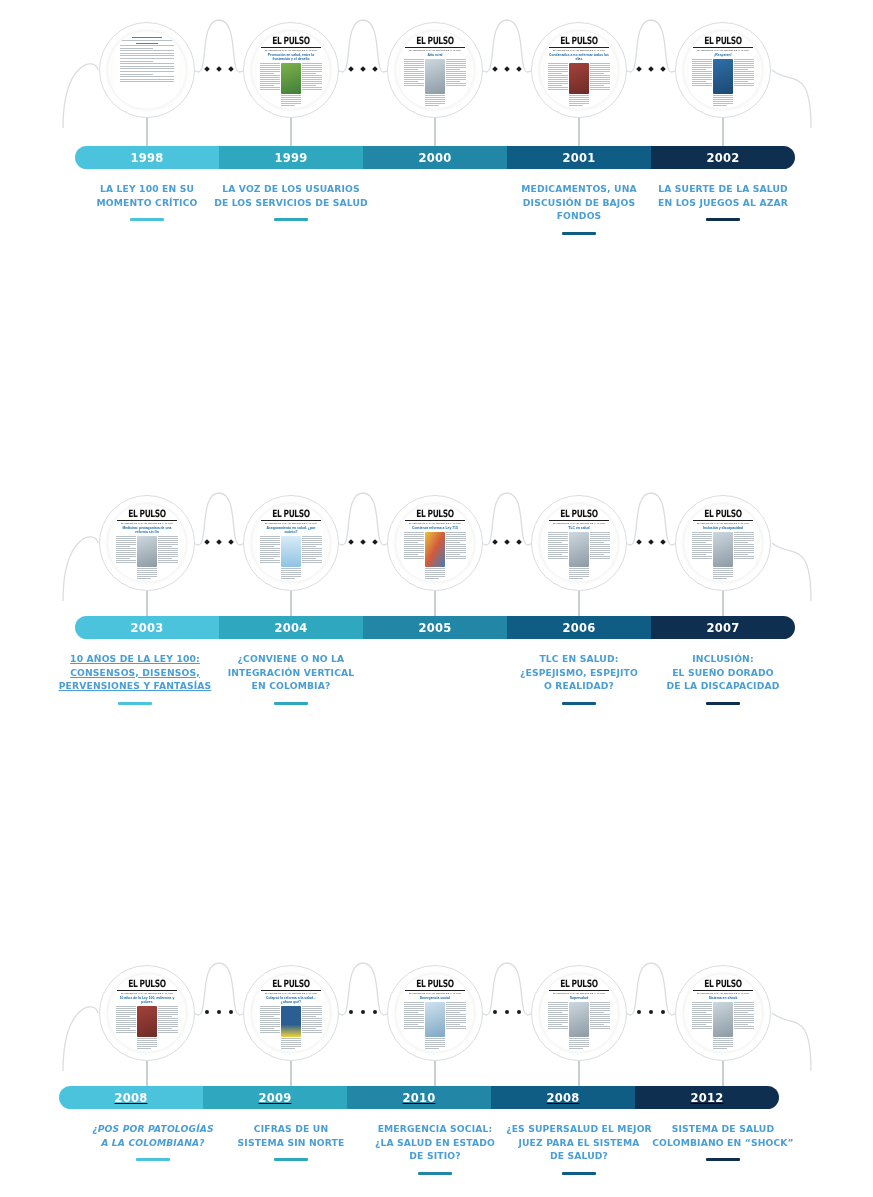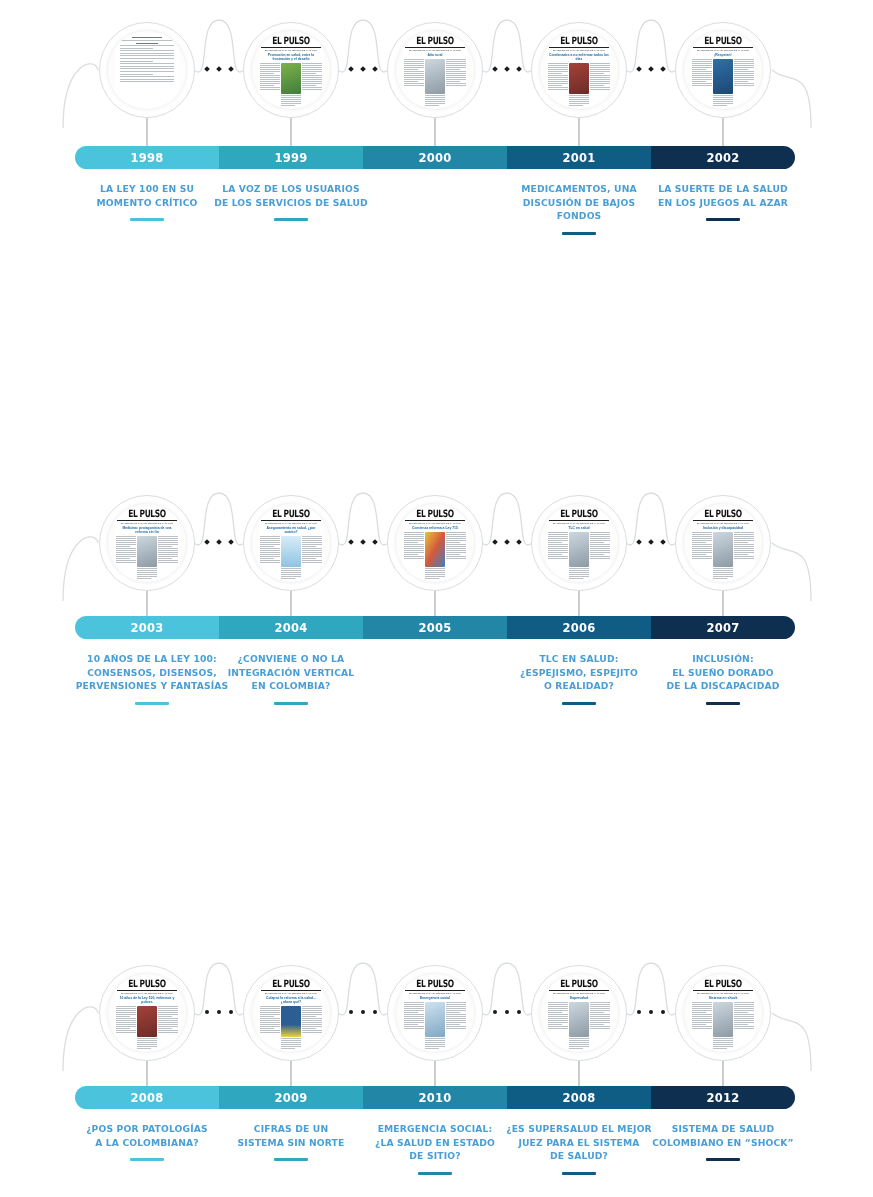--- a/index.html
+++ b/index.html
@@ -778,21 +778,21 @@
         <div class="seg" style="background: rgb(34, 135, 167);">
           <span>2005</span>
         </div>
         <div class="seg" style="background: rgb(15, 92, 132);">
           <span>2006</span>
         </div>
         <div class="seg" style="background: rgb(14, 47, 79);">
           <span>2007</span>
         </div>
       </div>
-      <div class="cap" style="left: 71px; top: 412px; width: 162px;"><span>10 AÑOS DE LA LEY 100:<br>CONSENSOS, DISENSOS,<br>PERVENSIONES Y FANTASÍAS</span><span class="u" style="background: rgb(76, 195, 221);"></span></div>
+      <div class="cap" style="left: 54px; top: 412px; width: 162px; text-decoration: underline;"><span>10 AÑOS DE LA LEY 100:<br>CONSENSOS, DISENSOS,<br>PERVENSIONES Y FANTASÍAS</span><span class="u" style="background: rgb(76, 195, 221);"></span></div>
       <div class="cap" style="left: 210px; top: 412px; width: 162px;"><span>¿CONVIENE O NO LA<br>INTEGRACIÓN VERTICAL<br>EN COLOMBIA?</span><span class="u" style="background: rgb(46, 167, 191);"></span></div>
       <div class="cap" style="left: 642px; top: 412px; width: 162px;"><span>INCLUSIÓN:<br>EL SUEÑO DORADO<br>DE LA DISCAPACIDAD</span><span class="u" style="background: rgb(14, 47, 79);"></span></div>
       <div class="cap" style="left: 498px; top: 412px; width: 162px;"><span>TLC EN SALUD:<br>¿ESPEJISMO, ESPEJITO<br>O REALIDAD?</span><span class="u" style="background: rgb(15, 92, 132);"></span></div>
     </div>
     <div class="row r2">
       <div class="conn" style="left: 0px; top: 495px;">
         <svg width="873" height="150">
           <path d="M 63 106 C 63 40 95 34 98 48 M 194 48 C 211 62 197 -2 219 -2 C 241 -2 227 62 244 48 M 338 48 C 355 62 341 -2 363 -2 C 385 -2 371 62 388 48 M 482 48 C 499 62 485 -2 507 -2 C 529 -2 515 62 532 48 M 626 48 C 643 62 629 -2 651 -2 C 673 -2 659 62 676 48 M 772 48 C 791 64 811 42 811 106 " fill="none" stroke="#d9dde0" stroke-width="1.3"></path>
         </svg>
       </div>
@@ -1089,38 +1089,38 @@
                   <div class="np-line" style="width: 70%;"></div>
                   <div class="np-line"></div>
                   <div class="np-line"></div>
                 </div>
               </div>
             </div>
           </div>
         </div>
       </div>
       <div class="stem" style="left: 722.3px; top: 591px; height: 25px;"></div>
-      <div class="bar" style="left: 75px; top: 616px; width: 720px;">
+      <div class="bar" style="left: 59px; top: 616px; width: 720px; text-decoration: underline;">
         <div class="seg" style="background: rgb(76, 195, 221);">
           <span>2008</span>
         </div>
         <div class="seg" style="background: rgb(46, 167, 191);">
           <span>2009</span>
         </div>
         <div class="seg" style="background: rgb(34, 135, 167);">
           <span>2010</span>
         </div>
         <div class="seg" style="background: rgb(15, 92, 132);">
           <span>2008</span>
         </div>
         <div class="seg" style="background: rgb(14, 47, 79);">
           <span>2012</span>
         </div>
       </div>
-      <div class="cap" style="left: 66px; top: 652px; width: 162px;"><span>¿POS POR PATOLOGÍAS<br>A LA COLOMBIANA?</span><span class="u" style="background: rgb(76, 195, 221);"></span></div>
+      <div class="cap" style="left: 72px; top: 652px; width: 162px; font-style: italic;"><span>¿POS POR PATOLOGÍAS<br>A LA COLOMBIANA?</span><span class="u" style="background: rgb(76, 195, 221);"></span></div>
       <div class="cap" style="left: 210px; top: 652px; width: 162px;"><span>CIFRAS DE UN<br>SISTEMA SIN NORTE</span><span class="u" style="background: rgb(46, 167, 191);"></span></div>
       <div class="cap" style="left: 354px; top: 652px; width: 162px;"><span>EMERGENCIA SOCIAL:<br>¿LA SALUD EN ESTADO<br>DE SITIO?</span><span class="u" style="background: rgb(34, 135, 167);"></span></div>
       <div class="cap" style="left: 498px; top: 652px; width: 162px;"><span>¿ES SUPERSALUD EL MEJOR<br>JUEZ PARA EL SISTEMA<br>DE SALUD?</span><span class="u" style="background: rgb(15, 92, 132);"></span></div>
       <div class="cap" style="left: 642px; top: 652px; width: 162px;"><span>SISTEMA DE SALUD<br>COLOMBIANO EN “SHOCK”</span><span class="u" style="background: rgb(14, 47, 79);"></span></div>
     </div>
     <div class="row r3"></div>
     <div class="row r4"></div>
   </div>
 
 </body></html>

